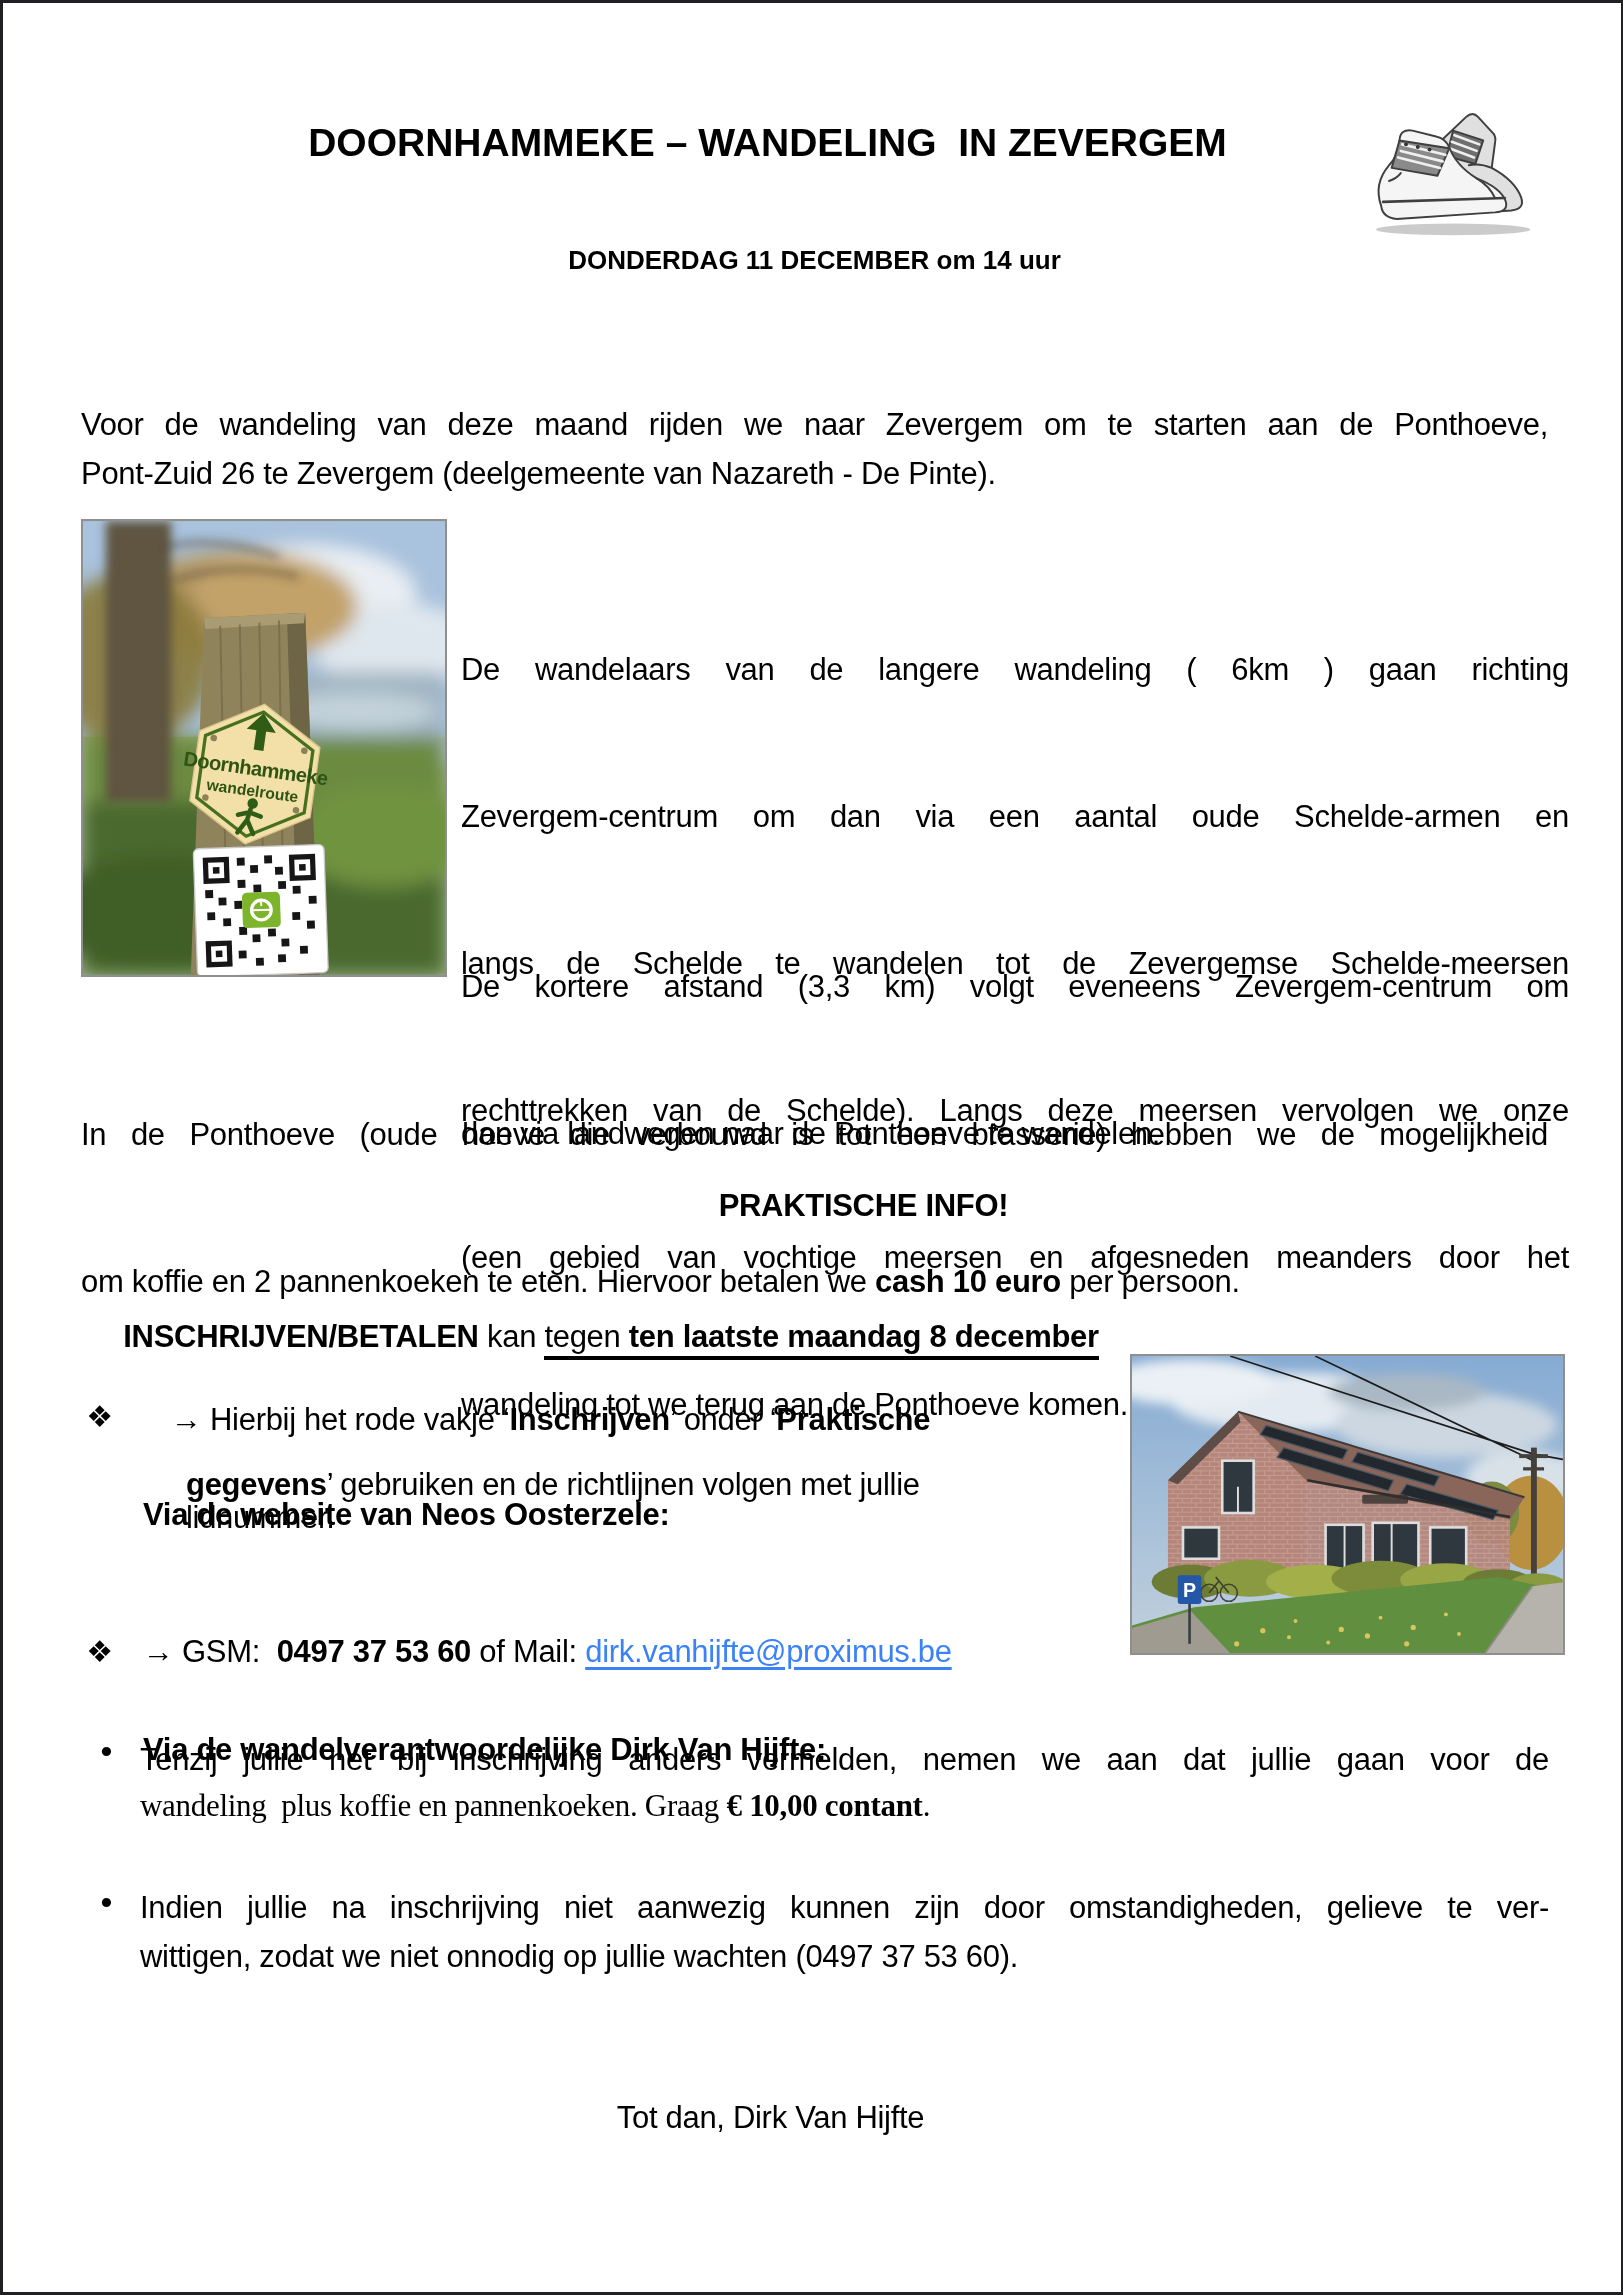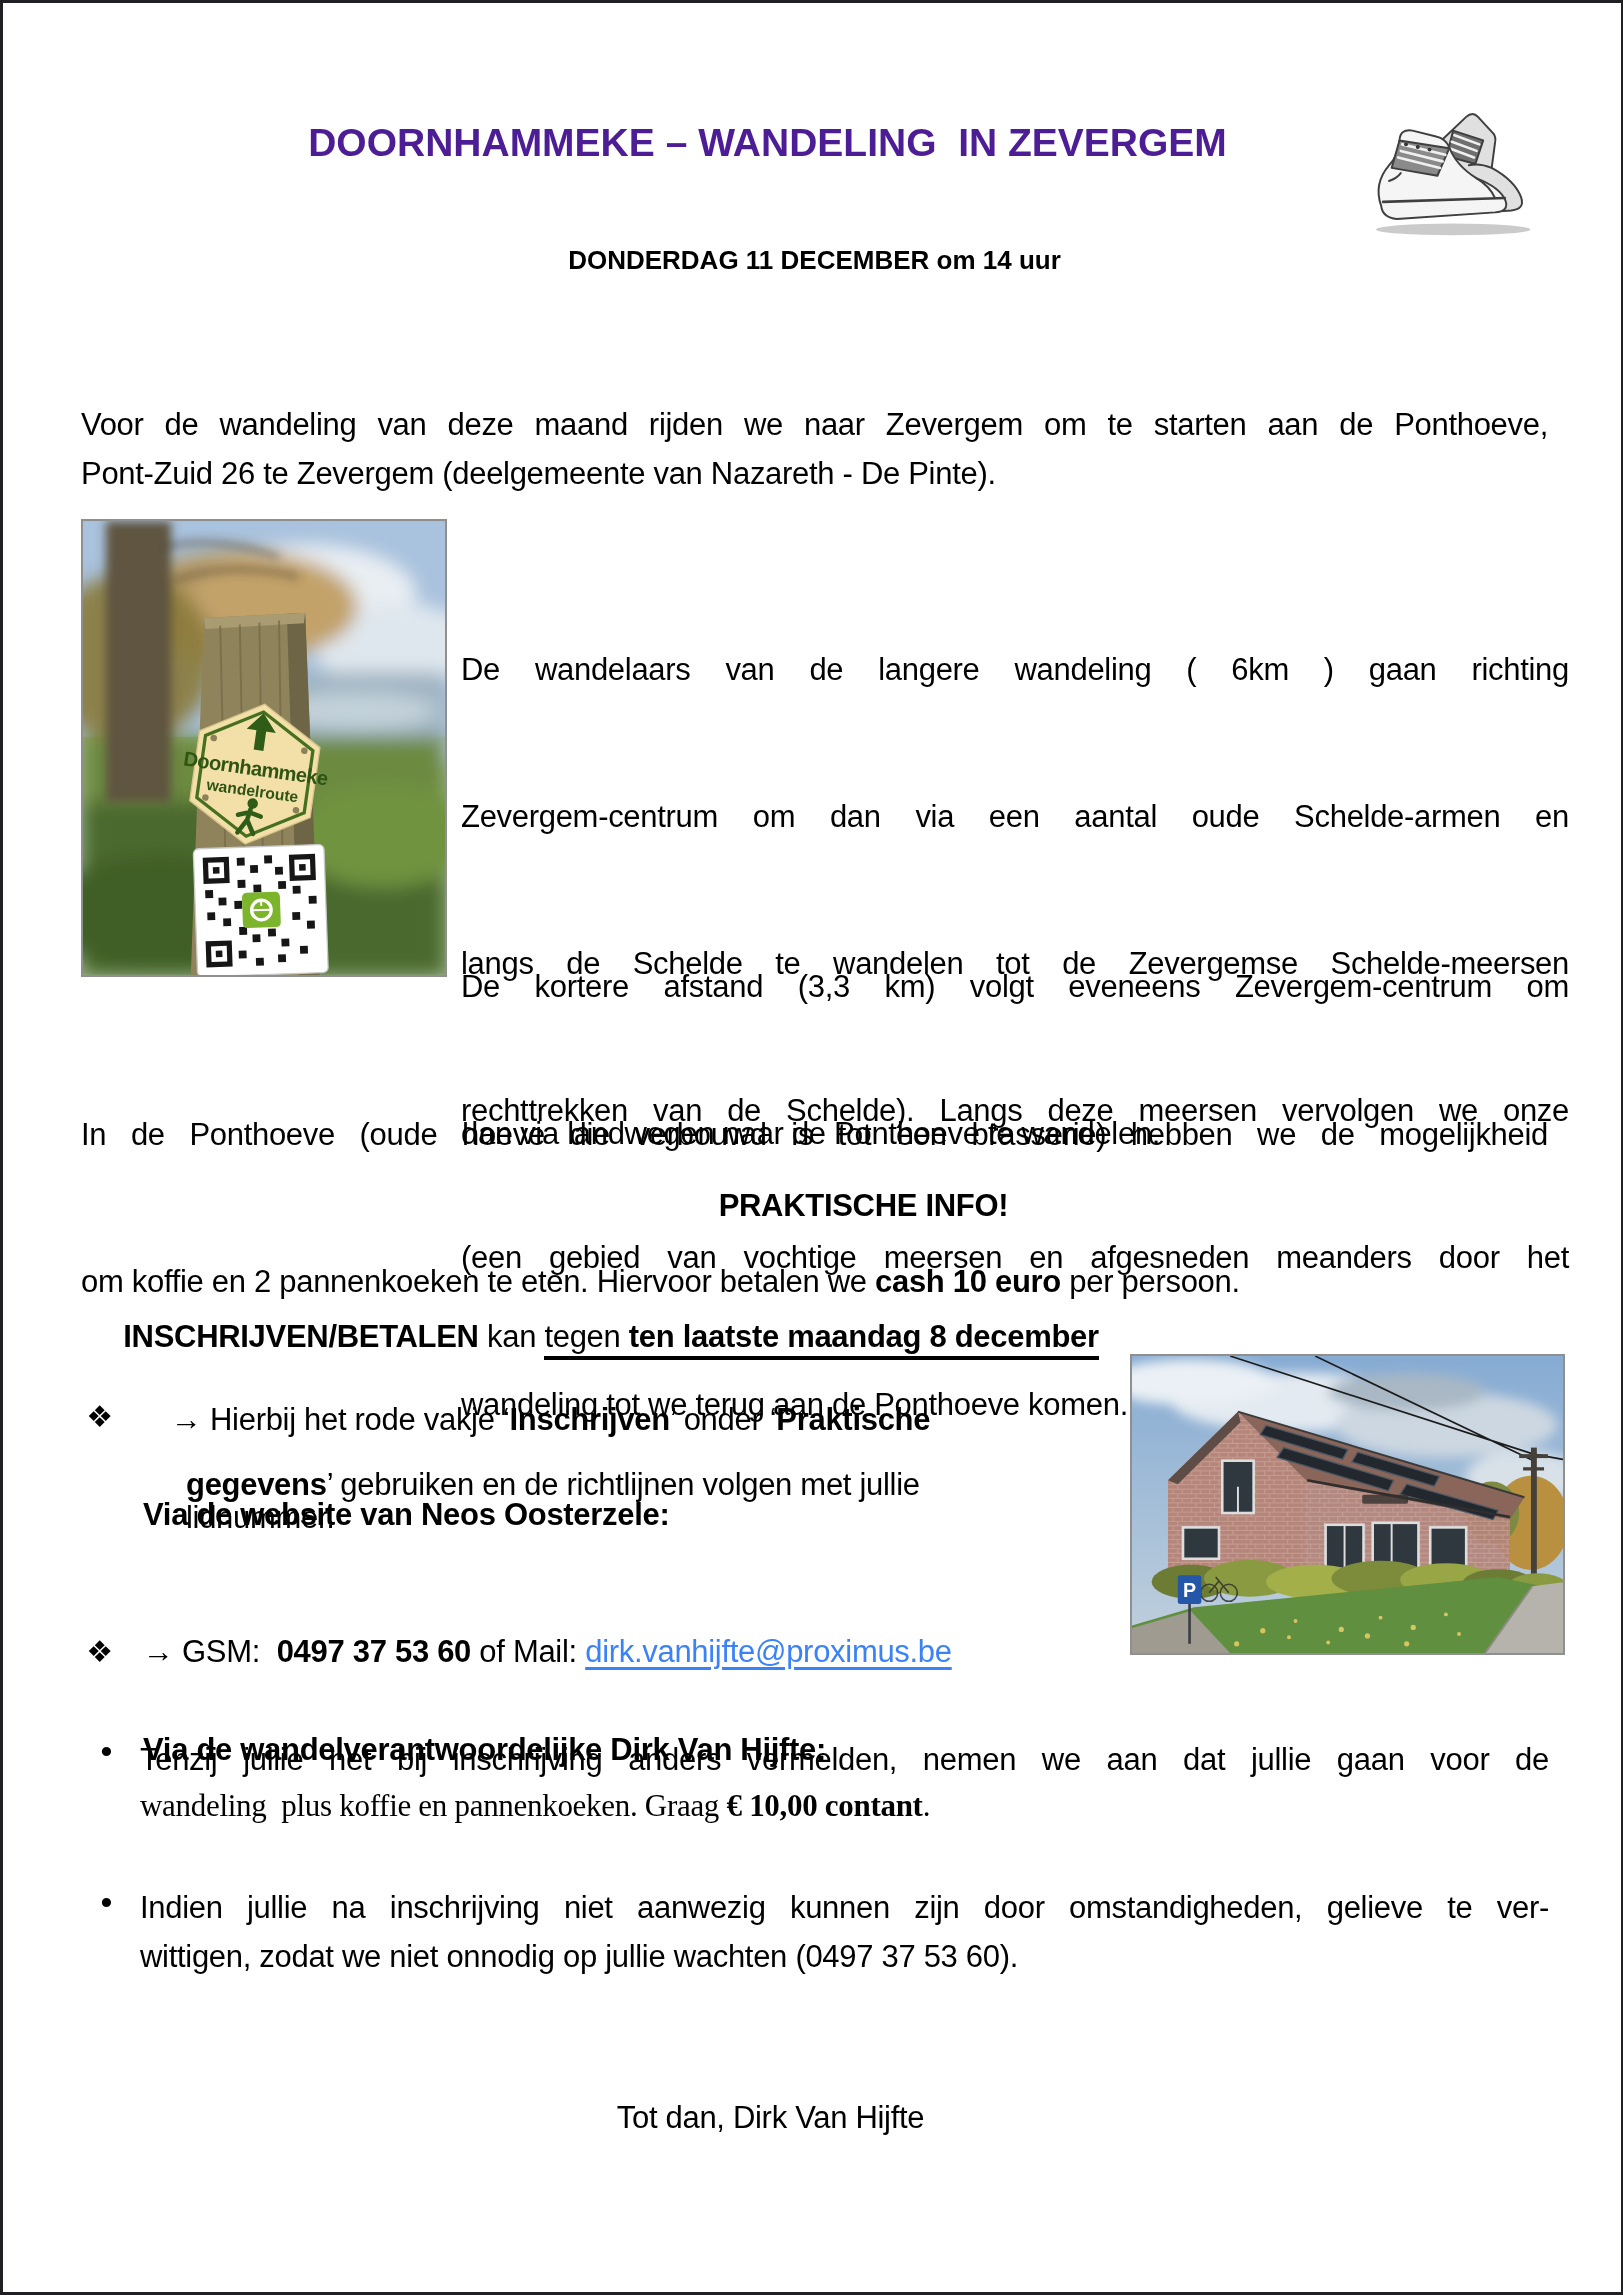--- a/index.html
+++ b/index.html
@@ -7,21 +7,21 @@
     position:relative;width:1624px;height:2295px;box-sizing:border-box;
     background:#ffffff;border:3.3px solid #202024;overflow:hidden;
     font-family:"Liberation Sans",sans-serif;color:#000;
   }
   .abs{position:absolute;}
   .txt{font-size:31px;line-height:49px;letter-spacing:-0.3px;white-space:pre-wrap;}
   .jline{text-align:justify;text-align-last:justify;text-justify:inter-word;white-space:normal;}
   .b{font-weight:bold;}
   .center{text-align:center;}
   .ul{border-bottom:4.6px solid #000;padding-bottom:2px;}
-  .doc-title{font-size:39px;font-weight:bold;color:#4c1d95;letter-spacing:0px;white-space:pre-wrap;}
+  .doc-title{font-size:39px;font-weight:bold;color:#000000;letter-spacing:0px;white-space:pre-wrap;}
   .doc-subtitle{font-size:26px;font-weight:bold;white-space:pre-wrap;}
   .heading{font-size:31px;font-weight:bold;}
   a.email{color:#3b82f6;text-decoration:underline;text-decoration-thickness:2.6px;text-underline-offset:4.6px;cursor:pointer;margin-top:28px;}
   .marker-diamond{position:absolute;left:5.2px;font-size:30px;}
   .marker-dot{position:absolute;left:19.6px;font-size:34px;}
   .photo-frame{box-sizing:border-box;border:2px solid #8f8f8f;background:#dcdcdc;}
 </style>
 </head>
 <body>
 

